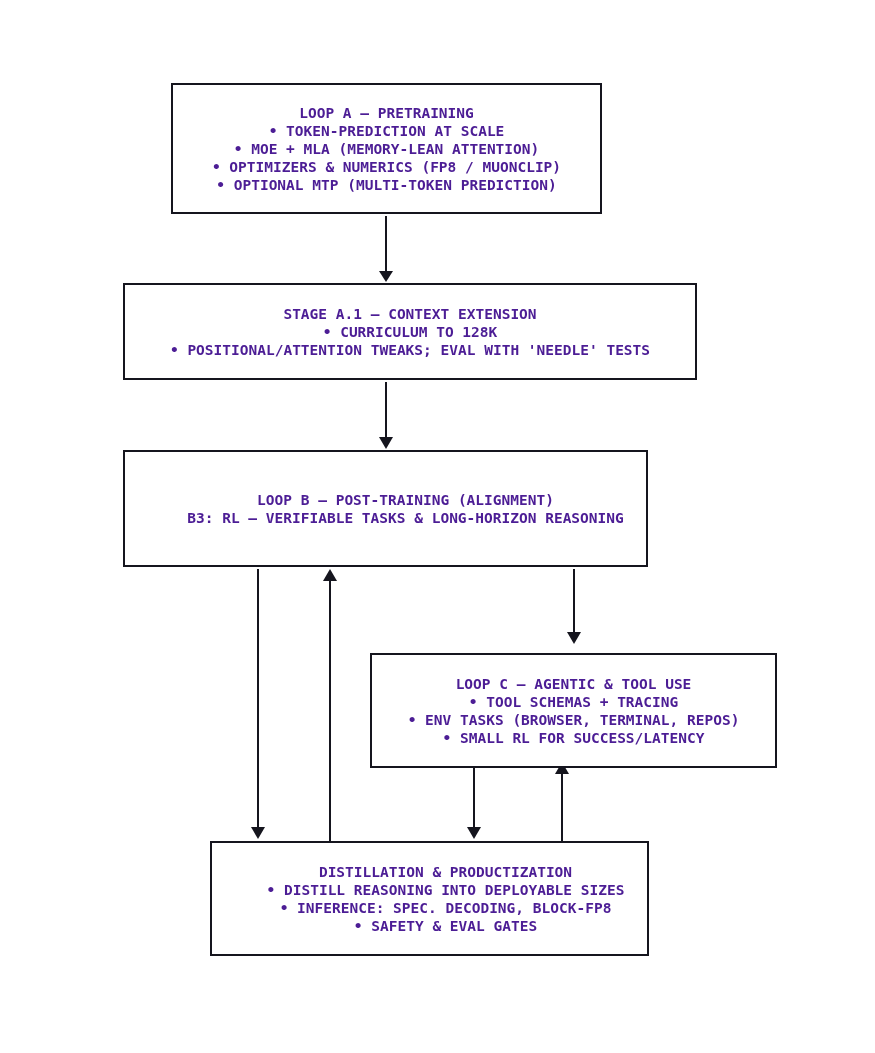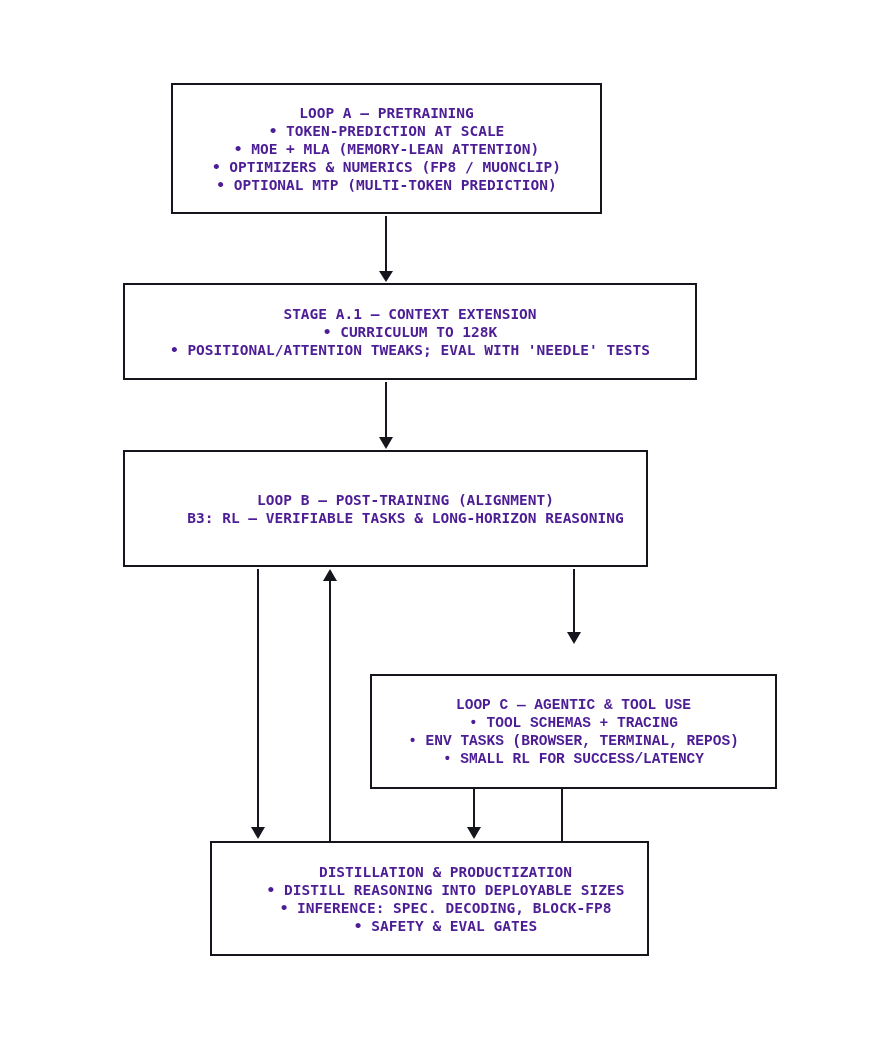--- a/index.html
+++ b/index.html
@@ -39,21 +39,21 @@
     line-height: 18px;
     font-weight: bold;
     color: #4c1d95;
     white-space: nowrap;
     letter-spacing: 0;
   }
   
   #node-loop-a        { left: 171px; top: 83px;  width: 431px; height: 131px; }
   #node-stage-a1      { left: 98px;  top: 283px; width: 574px; height: 97px; margin-left: 25px;  }
   #node-loop-b        { left: 123px; top: 450px; width: 525px; height: 117px; padding-left: 40px; }
-  #node-loop-c        { left: 370px; top: 674px; width: 407px; height: 115px; font-family: Liberation Mono, monospace; }
+  #node-loop-c        { left: 370px; top: 653px; width: 407px; height: 115px; }
   #node-distillation  { left: 210px; top: 841px; width: 439px; height: 115px; padding-left: 32px; }
 </style>
 </head>
 <body>
 
 <div class="canvas">
 
   <svg class="edges-svg" viewBox="0 0 875 1053" xmlns="http://www.w3.org/2000/svg">
     <g>
       <line x1="386" y1="216" x2="386" y2="273" stroke="#15151e" stroke-width="2"></line>

